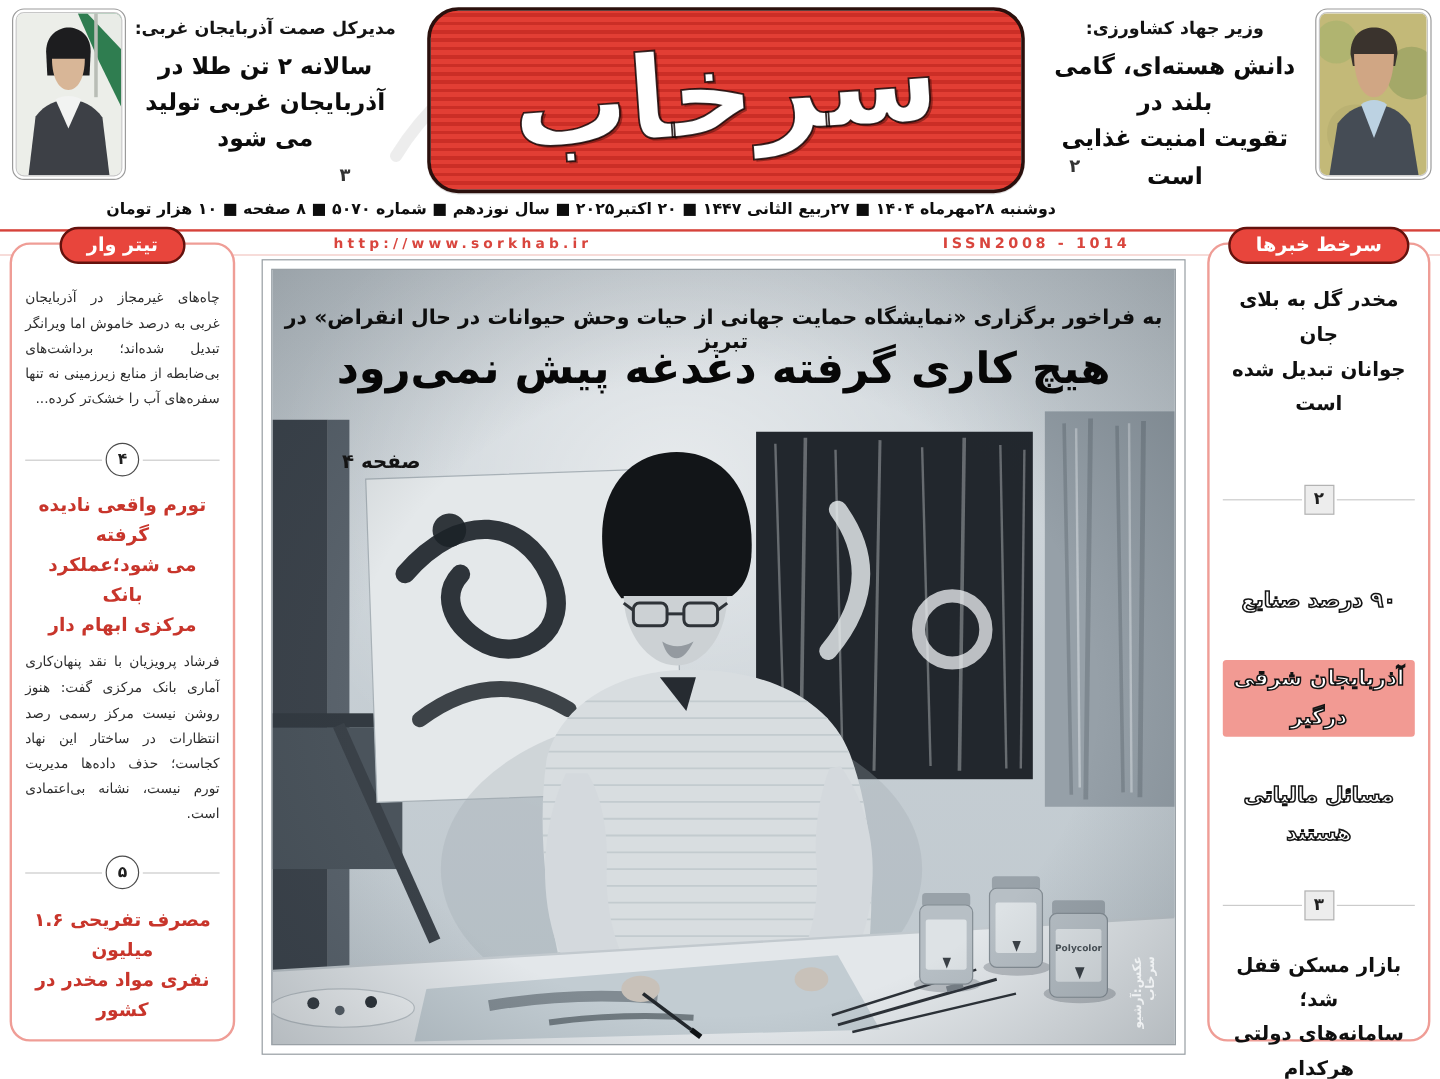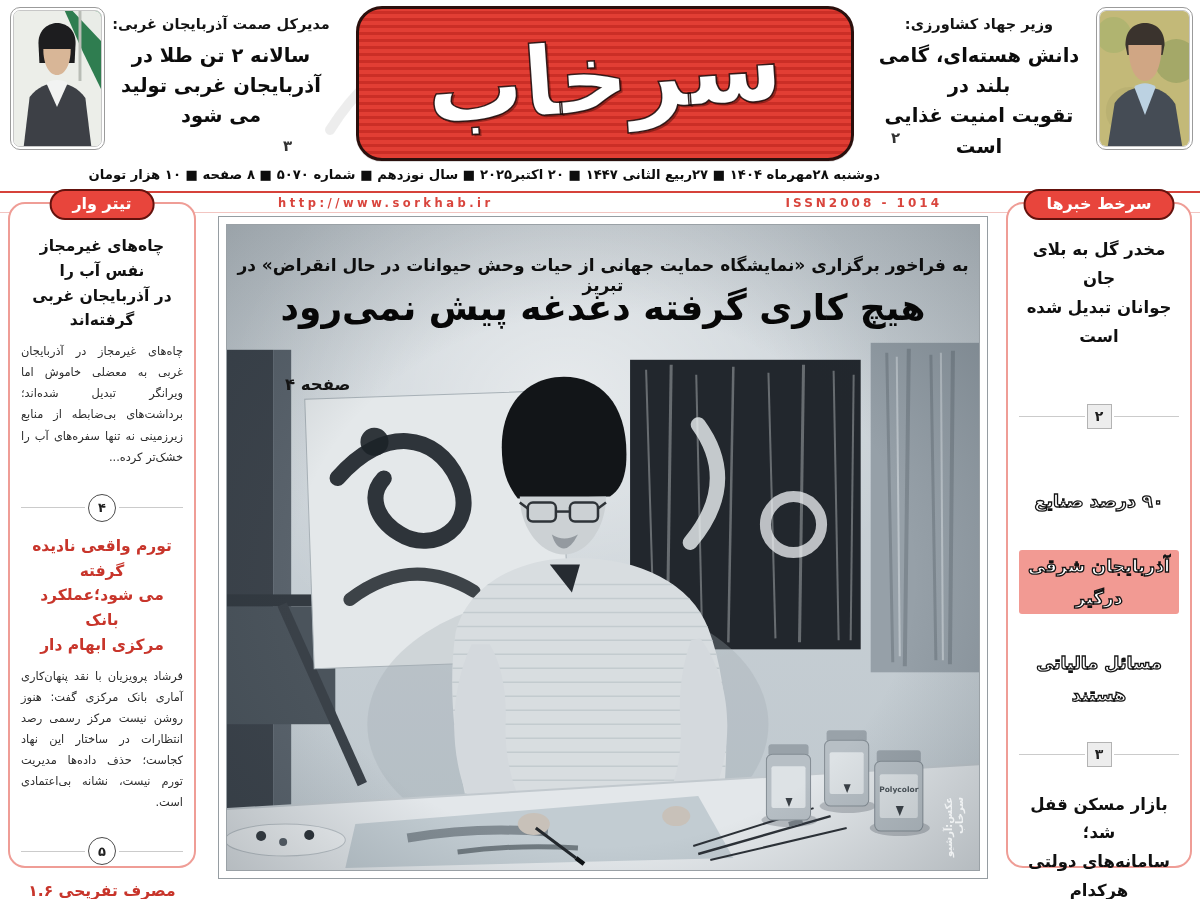--- a/index.html
+++ b/index.html
@@ -425,23 +425,21 @@
     <div class="news-solid" style="margin-top:24px">بازار مسکن قفل شد؛
 سامانه‌های دولتی هرکدام
 ساز خود را در بازار می‌زنند</div>
 
   </div>
 </div>
 
 <div class="rail rail-left">
   <div class="rail-header">تیتر وار</div>
   <div class="rail-body">
-    <div class="tv-title dark" style="margin-top:4px">چاه‌های غیرمجاز نفس آب را
-در آذربایجان غربی گرفته‌اند</div>
-    <div class="tv-body">چاه‌های غیرمجاز در آذربایجان غربی به معضلی خاموش اما ویرانگر تبدیل شده‌اند؛ برداشت‌های بی‌ضابطه از منابع زیرزمینی نه تنها سفره‌های آب را خشک‌تر کرده...</div>
+    <div class="tv-body">چاه‌های غیرمجاز در آذربایجان غربی به درصد خاموش اما ویرانگر تبدیل شده‌اند؛ برداشت‌های بی‌ضابطه از منابع زیرزمینی نه تنها سفره‌های آب را خشک‌تر کرده...</div>
 
     <div class="divider" style="margin-top:26px">
       <div class="dl"></div>
       <div class="circ">۴</div>
       <div class="dl"></div>
     </div>
 
     <div class="tv-title" style="margin-top:12px">تورم واقعی نادیده گرفته
 می شود؛عملکرد بانک
 مرکزی ابهام دار</div>

